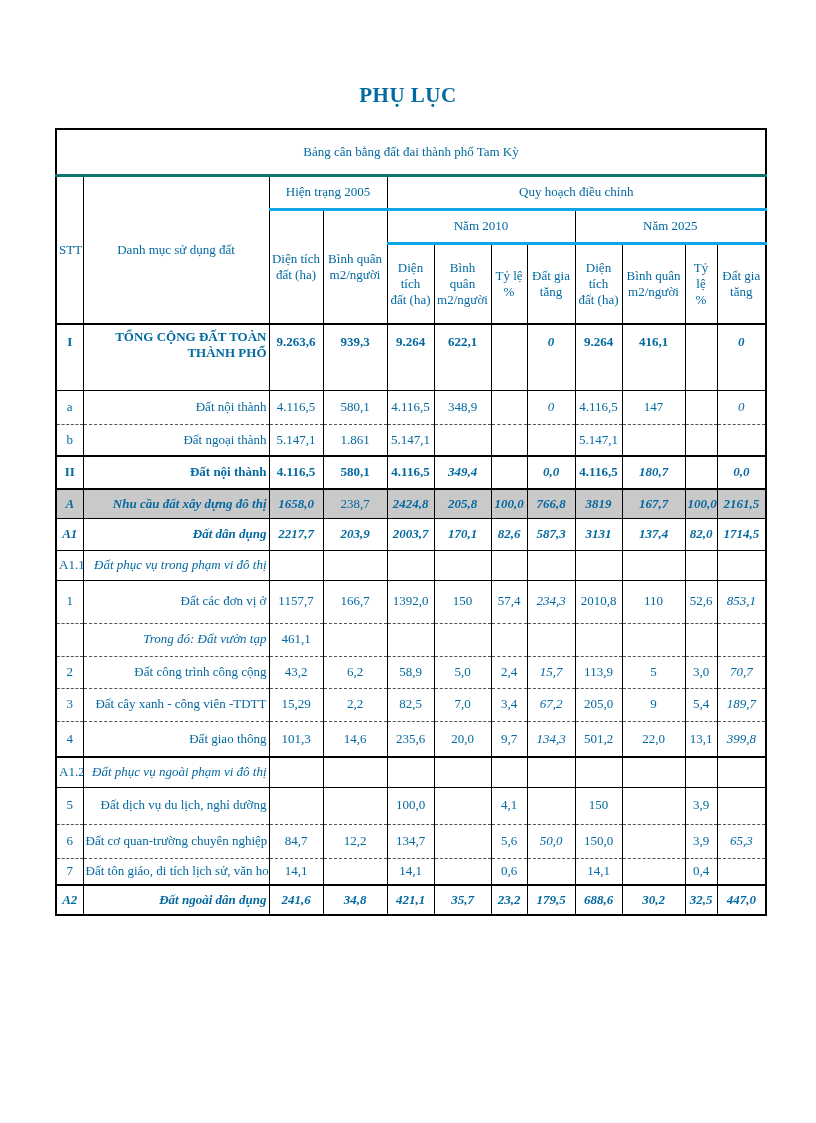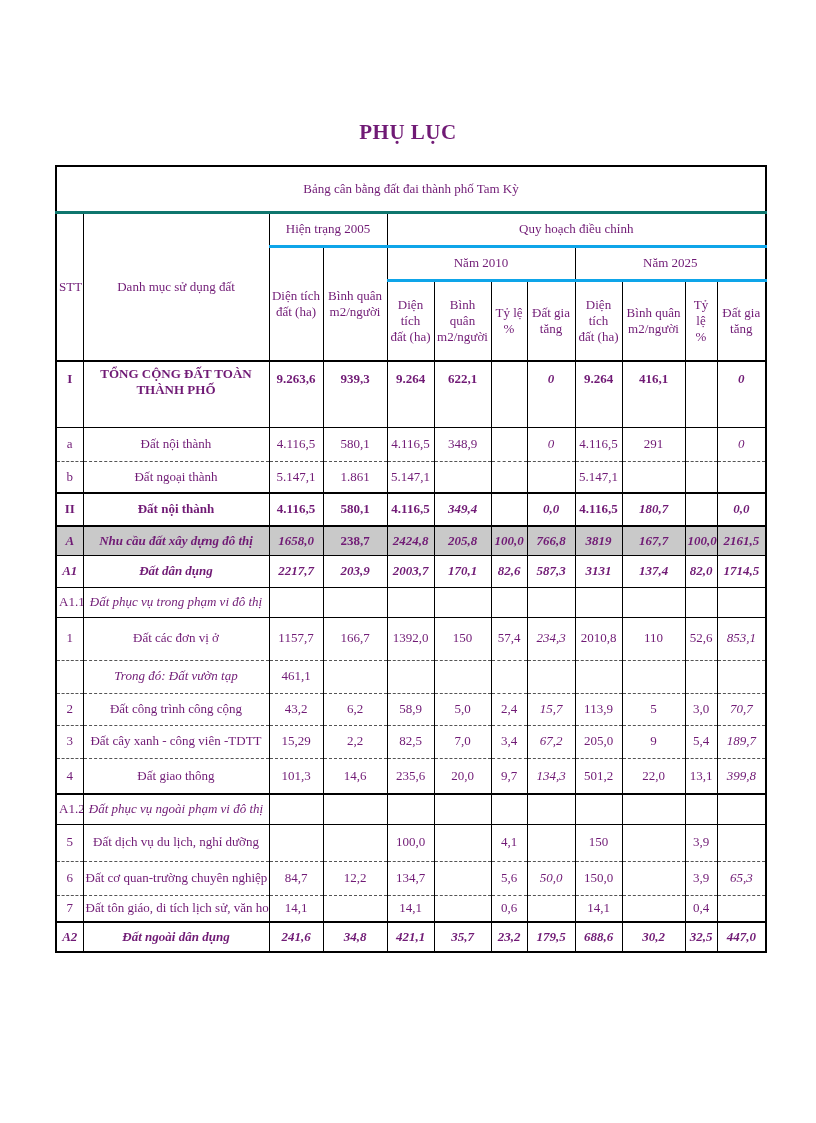--- a/index.html
+++ b/index.html
@@ -1,39 +1,39 @@
 <!DOCTYPE html>
 <html><head>
 <meta charset="utf-8">
 <style>
   html,body{margin:0;padding:0;background:#ffffff;}
   .page{position:relative;width:816px;height:1123px;background:#ffffff;
-        font-family:"Liberation Serif","DejaVu Serif",serif;color:#701a75;
-        box-sizing:border-box;padding-top:120px;overflow:hidden;}
+        font-family:"Liberation Serif","DejaVu Serif",serif;color:#0369a1;
+        box-sizing:border-box;padding-top:83px;overflow:hidden;}
   .title{text-align:center;font-size:21px;font-weight:bold;margin:0;letter-spacing:0.5px;}
   .tbl{border-collapse:collapse;table-layout:fixed;width:710px;margin:20px 0 0 55px;
        border:2px solid #000;}
   .tbl td{border-left:1px solid #000;border-right:1px solid #000;
           padding:0 2px;font-size:13px;line-height:1.25;overflow:hidden;vertical-align:middle;}
   .caption{text-align:center;font-size:14px;height:44px;border-bottom:3px solid #0f766e;}
   .hrow td{text-align:center;}
   .h1 td,.h2 td{height:31px;}
   .h3 td{height:78px;}
   .bb{border-bottom:3px solid #0ea5e9;}
   .h-top{vertical-align:top;padding-top:7px;}
   .h-span{vertical-align:top;line-height:2.45;padding-top:3px;}
   .h-sub{vertical-align:top;line-height:1.9;padding-top:4px;}
   .c-stt{text-align:center;}
-  .c-name{text-align:center;padding:0 3px 0 4px;white-space:nowrap;}
+  .c-name{text-align:right;padding:0 3px 0 4px;white-space:nowrap;}
   .wrap-name .c-name{white-space:normal;padding-top:4px;}
   .wrap-name td{vertical-align:top;padding-top:9px;}
   .c-num{text-align:center;}
   .ar{text-align:center;}
   .it{font-style:italic;}
-  .nw{font-weight:bold;font-style:normal;}
+  .nw{font-weight:normal;font-style:normal;}
   .r-b{font-weight:bold;}
   .r-bi{font-weight:bold;font-style:italic;}
   .r-gray td{background:#c9c9c9;}
   .r-i .c-name{font-style:italic;}
   .bt-s2 td{border-top:2px solid #000;}
   .bt-s1 td{border-top:1px solid #000;}
   .bt-d1 td{border-top:1px dashed #555;}
 </style>
 </head>
 <body>
@@ -101,21 +101,21 @@
         <tr class="bt-s1" style="height: 34px;">
           <td class="c-stt">a</td>
           <td class="c-name">Đất nội thành</td>
           <td class="c-num">4.116,5</td>
           <td class="c-num">580,1</td>
           <td class="c-num">4.116,5</td>
           <td class="c-num">348,9</td>
           <td class="c-num"></td>
           <td class="c-num it">0</td>
           <td class="c-num">4.116,5</td>
-          <td class="c-num ar">291</td>
+          <td class="c-num ar">147</td>
           <td class="c-num"></td>
           <td class="c-num ar it">0</td>
         </tr>
         <tr class="bt-d1" style="height: 32px;">
           <td class="c-stt">b</td>
           <td class="c-name">Đất ngoại thành</td>
           <td class="c-num">5.147,1</td>
           <td class="c-num">1.861</td>
           <td class="c-num">5.147,1</td>
           <td class="c-num"></td>

